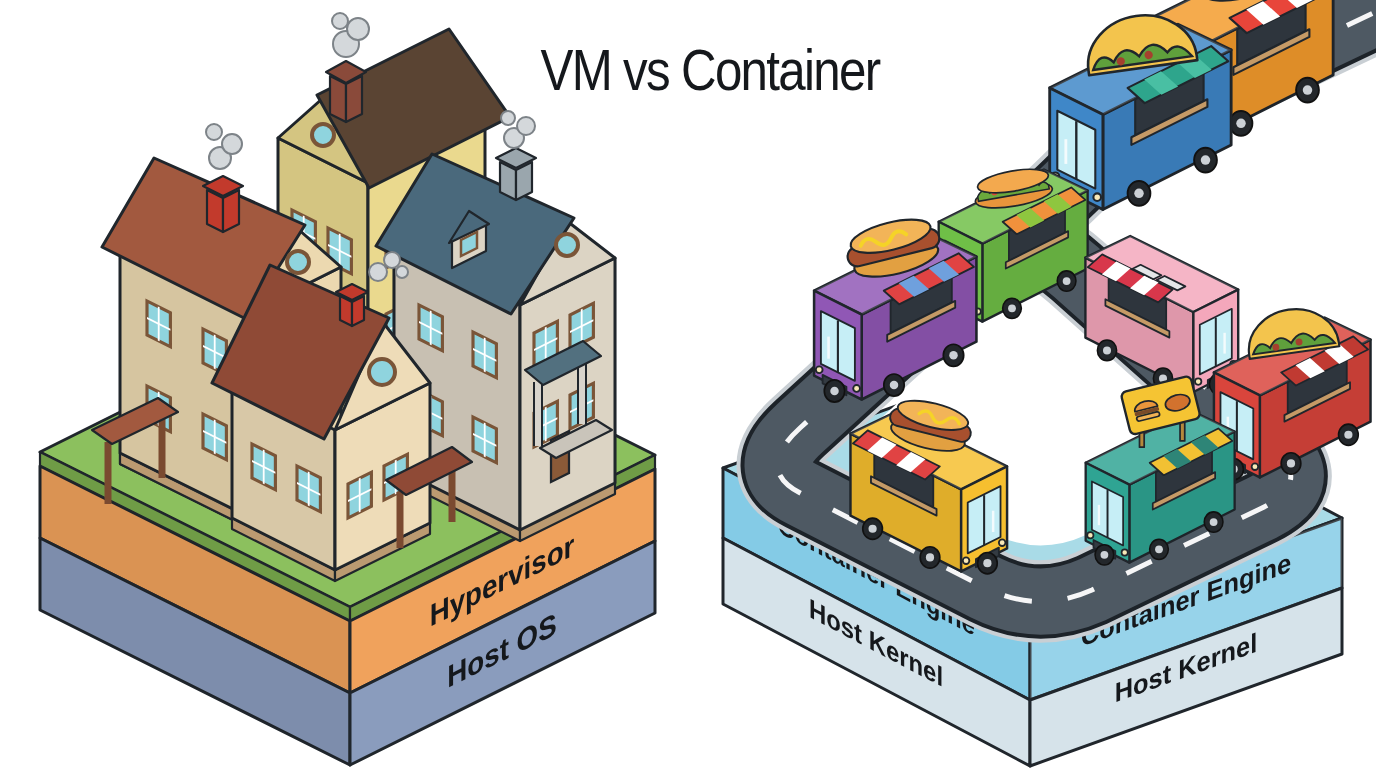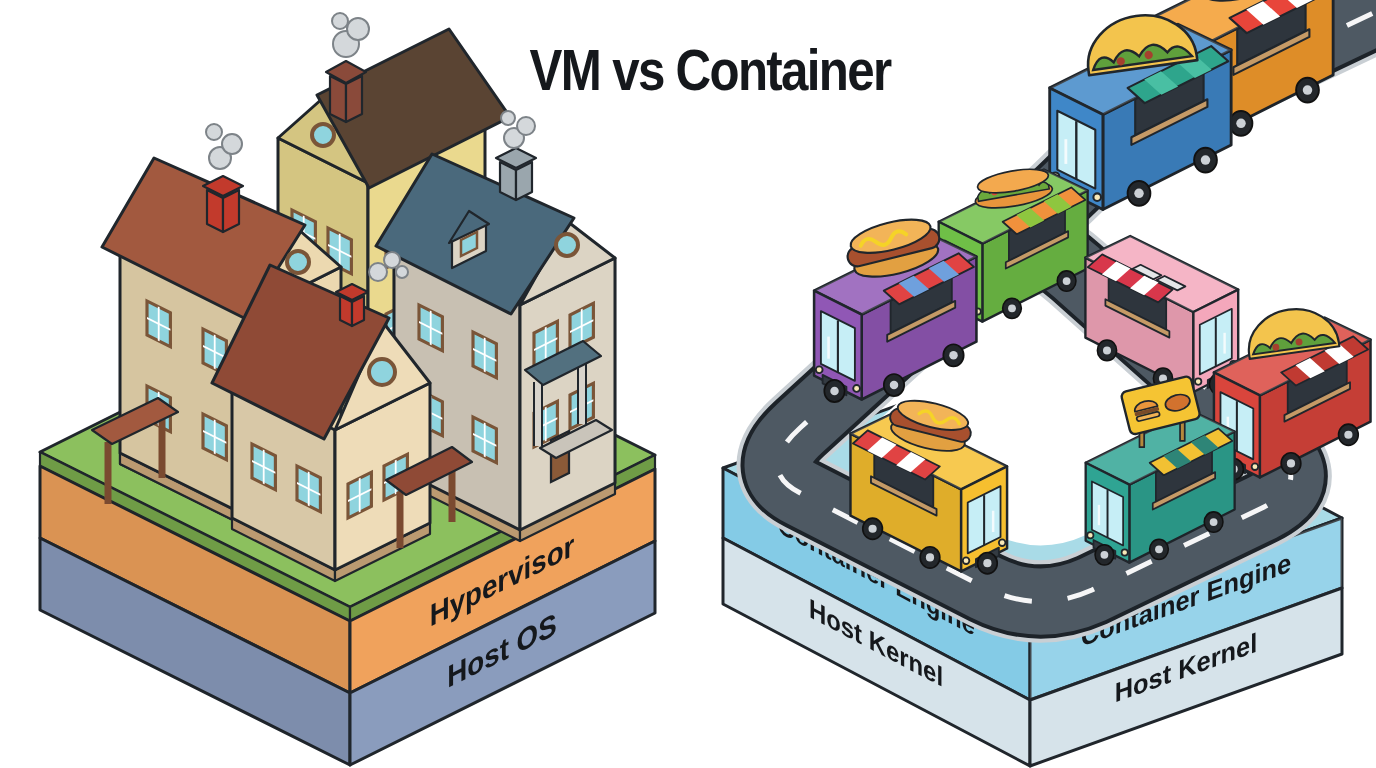--- a/index.html
+++ b/index.html
@@ -1,20 +1,20 @@
 <!DOCTYPE html>
 <html><head>
 <meta charset="utf-8">
 <style>
   html,body{margin:0;padding:0;background:#ffffff;}
   #stage{position:relative;width:1376px;height:768px;overflow:hidden;background:#fff;
          font-family:"Liberation Sans",sans-serif;}
   #art{position:absolute;left:0;top:0;}
   #title{position:absolute;top:36px;left:710px;transform:translateX(-50%);
-         color:#15181c;font-weight:bold;font-size:58px;letter-spacing:-2px;white-space:nowrap;}
+         color:#15181c;font-weight:normal;font-size:58px;letter-spacing:-2px;white-space:nowrap;}
   #title span{display:inline-block;transform:scaleX(.85);}
   .ol{stroke:#20262c;stroke-width:3;stroke-linejoin:round;}
   .ol2{stroke:#20262c;stroke-width:2.2;stroke-linejoin:round;}
   .lbl{font-family:"Liberation Sans",sans-serif;font-weight:bold;fill:#15181c;text-anchor:middle;}
   .shade{fill:#000;opacity:.09;}
   .lift{fill:#fff;opacity:.16;}
   .smoke{fill:#d4d8db;stroke:#7d8388;stroke-width:2;}
 </style>
 </head>
 <body>

